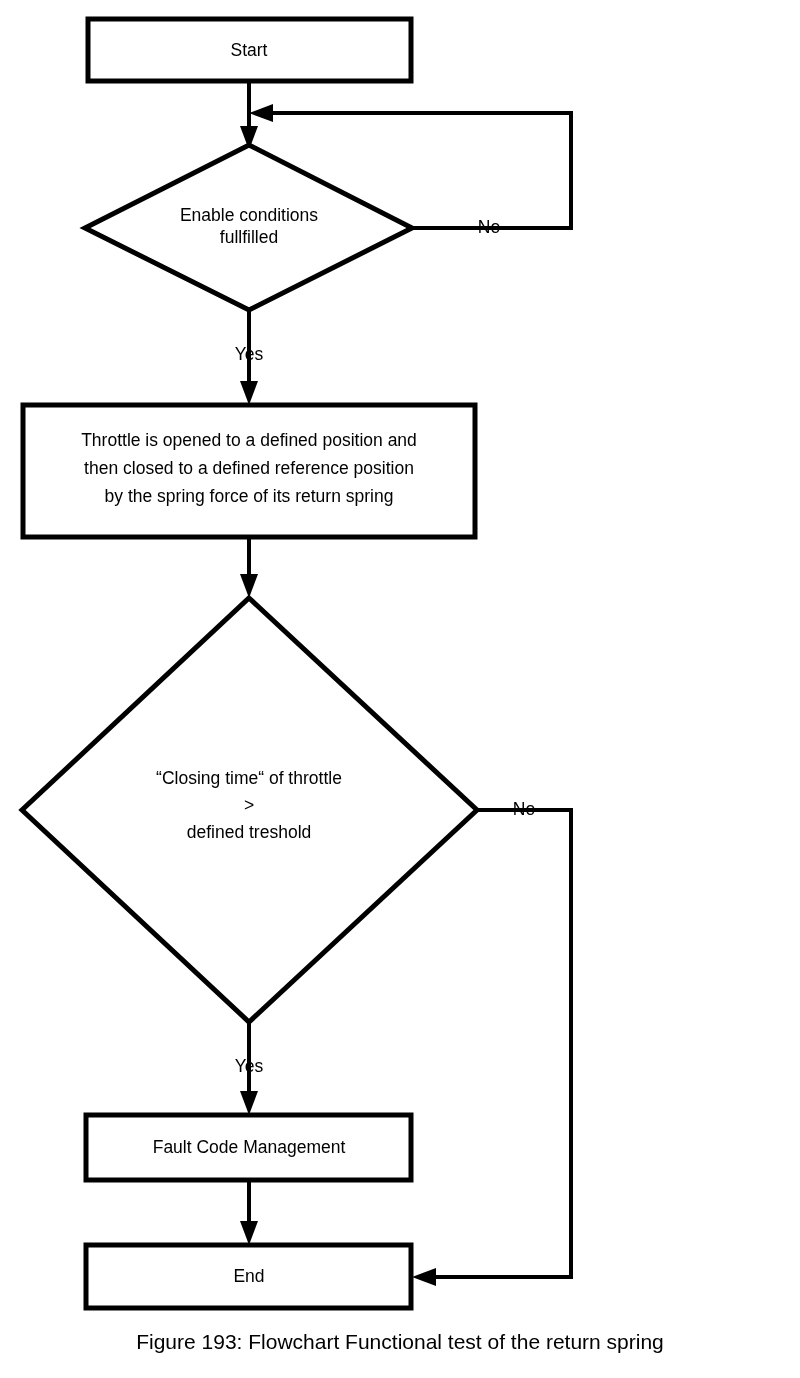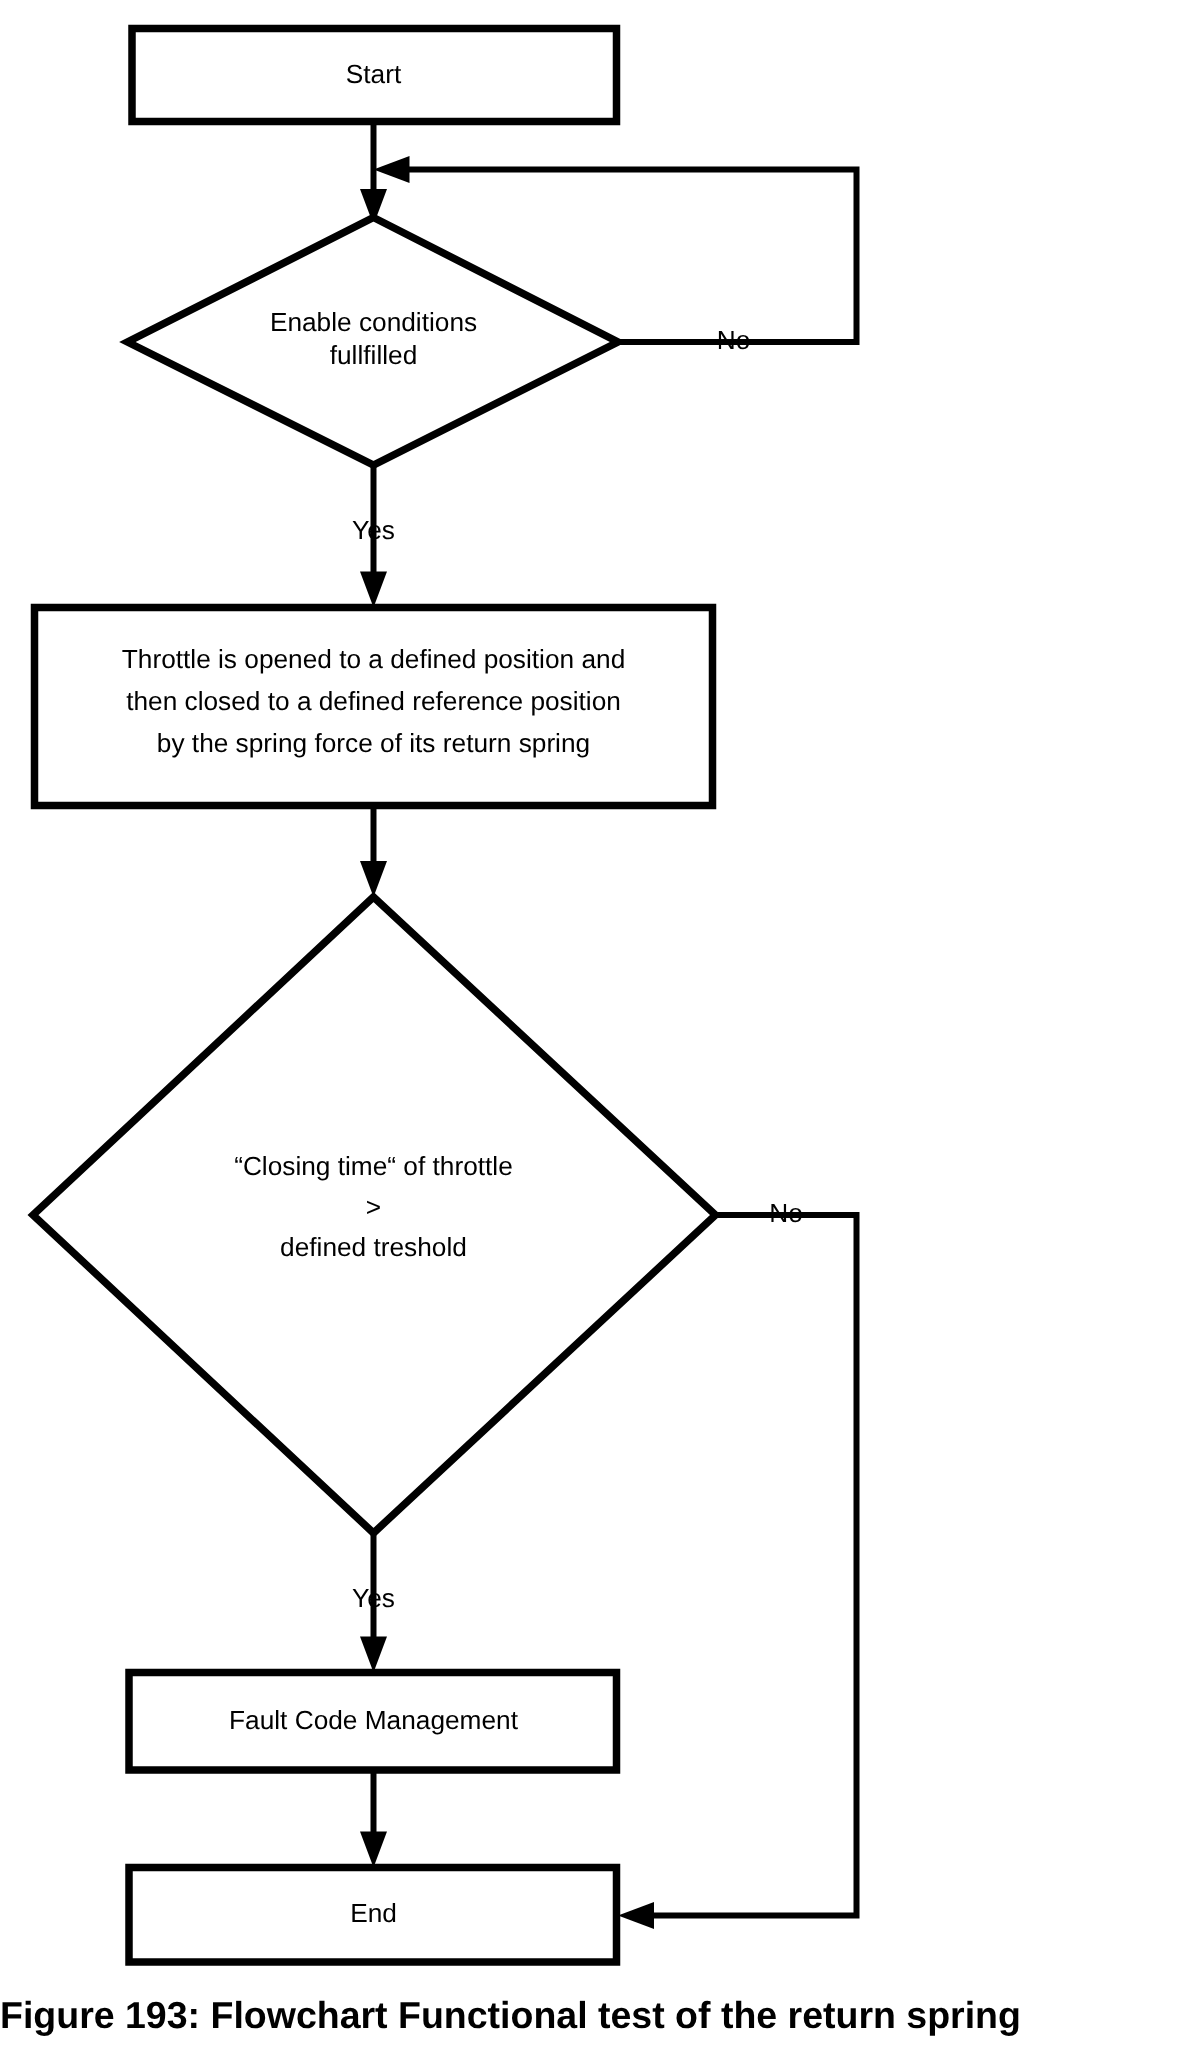--- a/index.html
+++ b/index.html
@@ -63,23 +63,24 @@
     font-size: 17.5px;
     fill: #000000;
     text-anchor: middle;
     dominant-baseline: middle;
   }
   .figure-caption {
     position: absolute;
     left: 0;
     top: 1330px;
     width: 800px;
+    text-align: center;
     font-family: "Liberation Sans", sans-serif;
-    font-weight: bold;
-    font-size: 25px;
+    font-weight: normal;
+    font-size: 21px;
     color: #000000;
     letter-spacing: 0px;
     white-space: nowrap;
   }
 </style>
 </head>
 <body>
 
 <div id="flowchart-root">
 

